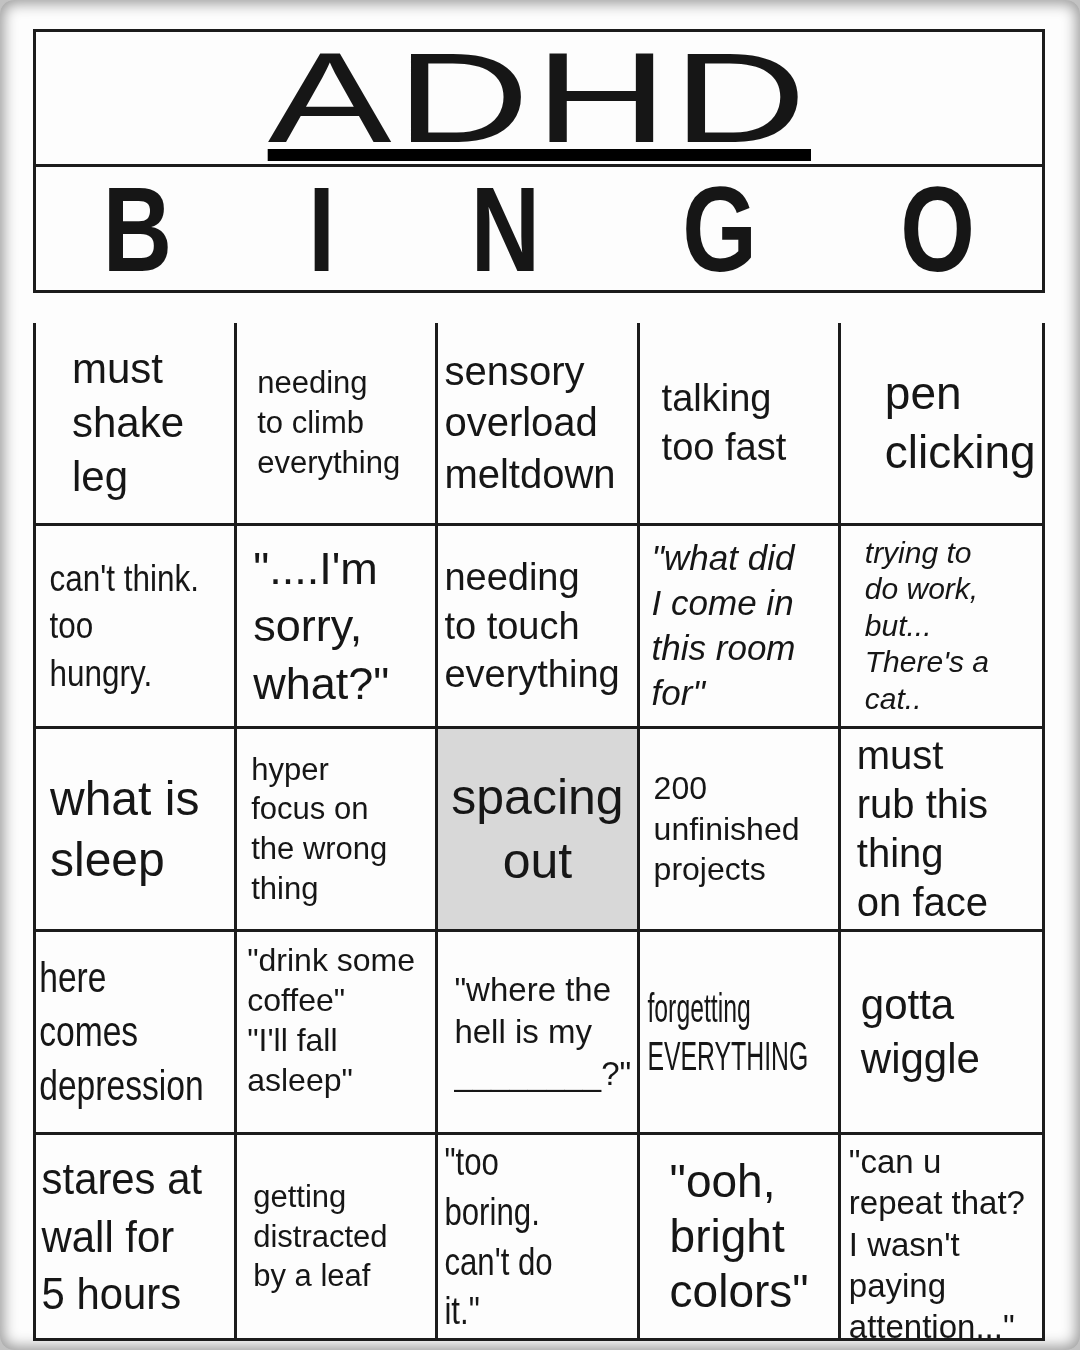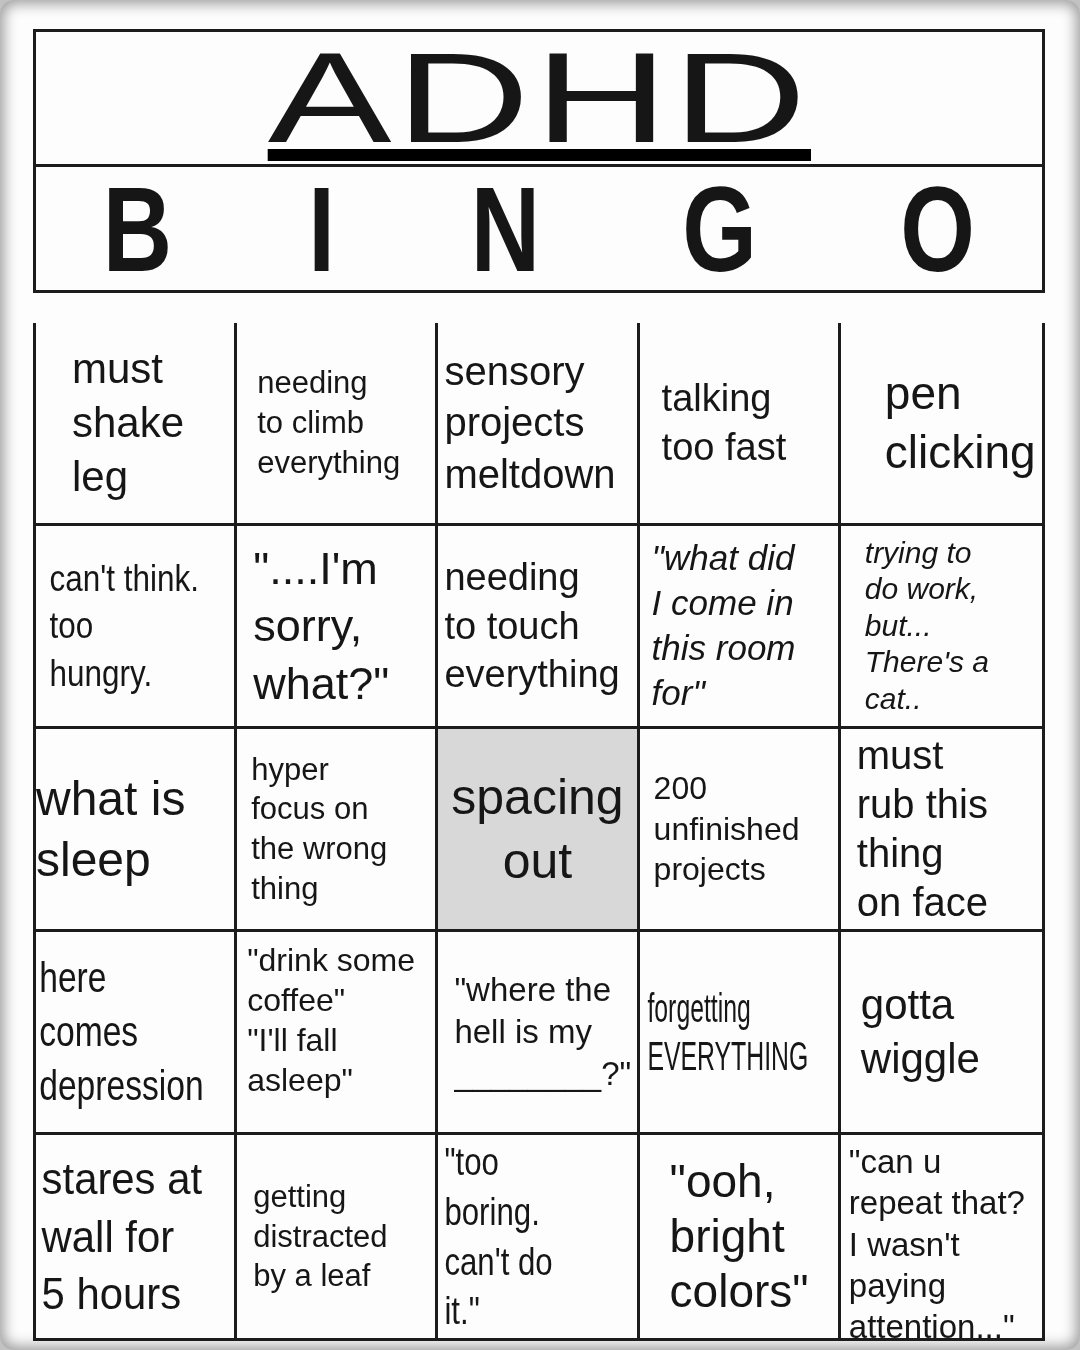--- a/index.html
+++ b/index.html
@@ -76,21 +76,21 @@
   .cell:nth-child(1)  .txt{font-size:42px;padding-left:36px;}
   .cell:nth-child(2)  .txt{font-size:31px;padding-left:20px;}
   .cell:nth-child(3)  .txt{font-size:40px;padding-left:6px;}
   .cell:nth-child(4)  .txt{font-size:38px;padding-left:22px;}
   .cell:nth-child(5)  .txt{font-size:46px;padding-left:44px;}
   .cell:nth-child(6)  .txt{font-size:37px;padding-left:16px;transform:scaleX(.85);}
   .cell:nth-child(7)  .txt{font-size:45px;padding-left:16px;}
   .cell:nth-child(8)  .txt{font-size:38px;padding-left:6px;}
   .cell:nth-child(9)  .txt{font-size:35px;padding-left:12px;font-style:italic;}
   .cell:nth-child(10) .txt{font-size:30px;padding-left:24px;font-style:italic;line-height:1.22;}
-  .cell:nth-child(11) .txt{font-size:48px;padding-left:0;}
+  .cell:nth-child(11) .txt{font-size:48px;padding-left:14px;}
   .cell:nth-child(12) .txt{font-size:31px;padding-left:14px;}
   .cell:nth-child(13){justify-content:center;background:var(--free);}
   .cell:nth-child(13) .txt{font-size:50px;text-align:center;transform-origin:center;}
   .cell:nth-child(14) .txt{font-size:32px;padding-left:14px;}
   .cell:nth-child(15) .txt{font-size:40px;padding-left:16px;line-height:1.22;}
   .cell:nth-child(16) .txt{font-size:42px;padding-left:4px;transform:scaleX(.8);}
   .cell:nth-child(17){align-items:flex-start;}
   .cell:nth-child(17) .txt{font-size:32px;padding-left:10px;padding-top:8px;line-height:1.25;}
   .cell:nth-child(18) .txt{font-size:33px;padding-left:16px;}
   .cell:nth-child(19) .txt{font-size:40px;padding-left:12px;transform:scaleX(.62);line-height:1.2;}
@@ -126,21 +126,21 @@
 shake
 leg</span>
         </div>
       <div class="cell">
           <span class="txt">needing
 to climb
 everything</span>
         </div>
       <div class="cell">
           <span class="txt">sensory
-projects
+overload
 meltdown</span>
         </div>
       <div class="cell">
           <span class="txt">talking
 too fast</span>
         </div>
       <div class="cell">
           <span class="txt">pen
 clicking</span>
         </div>

